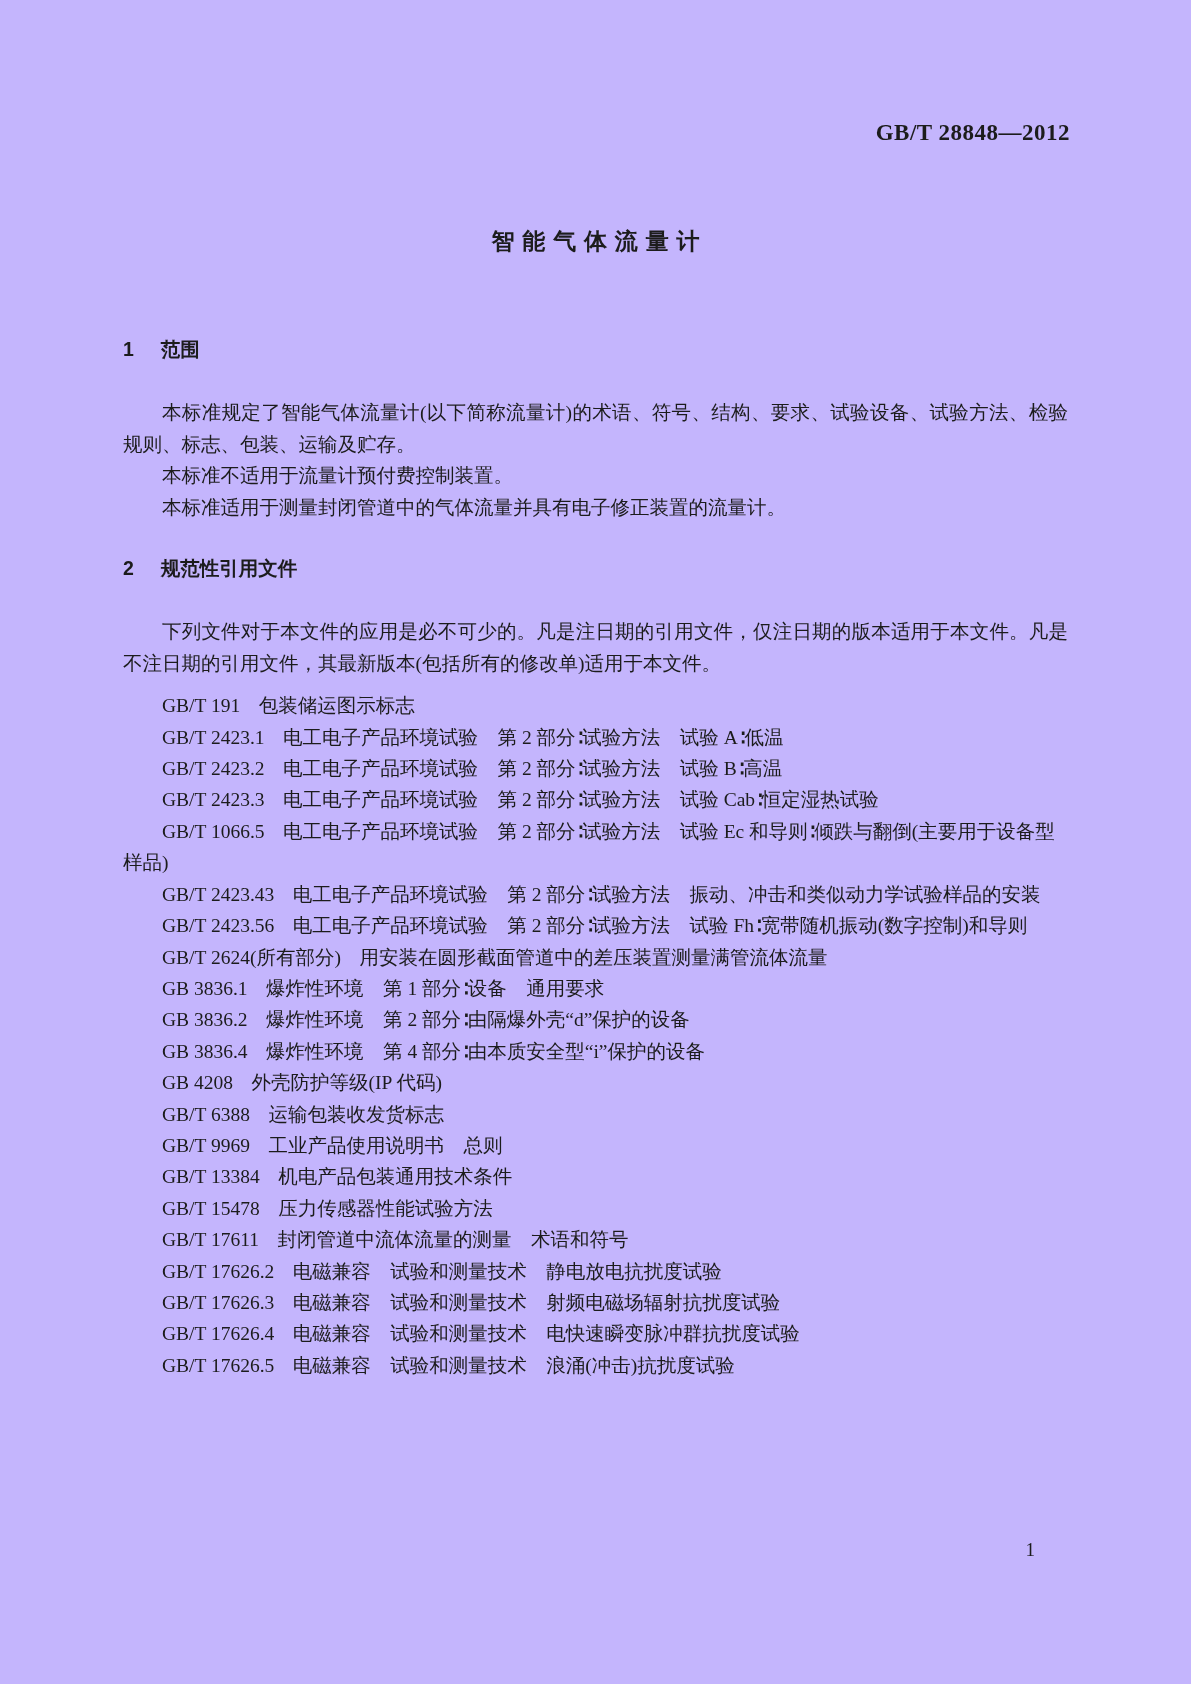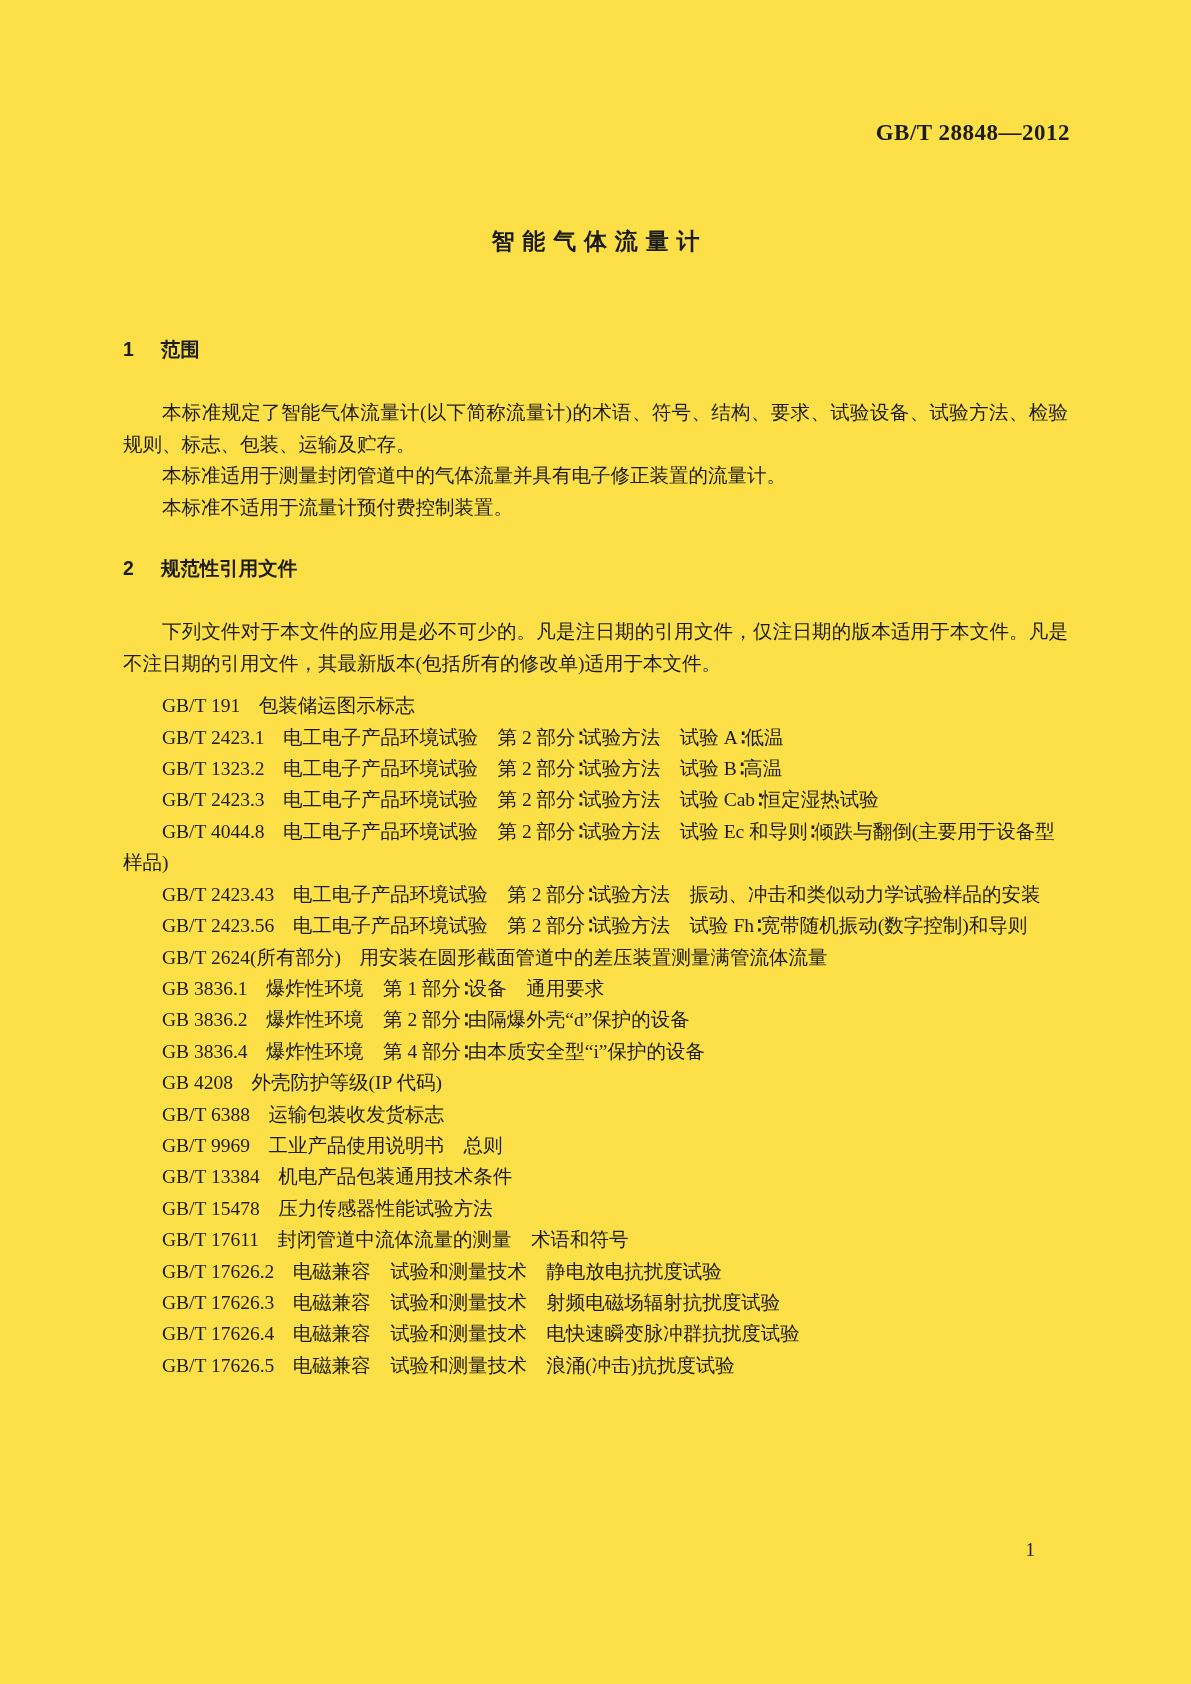--- a/index.html
+++ b/index.html
@@ -4,21 +4,21 @@
 <style>
   html, body {
     margin: 0;
     padding: 0;
     background: #ffffff;
   }
   .page {
     position: relative;
     width: 1191px;
     height: 1684px;
-    background: #fde047;
+    background: #c4b5fd;
     color: #1c1c1c;
     font-family: "Liberation Serif", "DejaVu Serif", serif;
     overflow: hidden;
   }
   .doc-number {
     position: absolute;
     top: 120px;
     right: 121px;
     font-size: 23px;
     font-weight: 700;
@@ -85,36 +85,36 @@
   <div class="doc-title">智能气体流量计</div>
 
   <div class="content">
 
     <h2 class="sec" id="sec1">
       <span class="sec-num">1</span>
       <span class="sec-title">范围</span>
     </h2>
 
     <p class="body-p">本标准规定了智能气体流量计(以下简称流量计)的术语、符号、结构、要求、试验设备、试验方法、检验规则、标志、包装、运输及贮存。</p>
+    <p class="body-p">本标准不适用于流量计预付费控制装置。</p>
     <p class="body-p">本标准适用于测量封闭管道中的气体流量并具有电子修正装置的流量计。</p>
-    <p class="body-p">本标准不适用于流量计预付费控制装置。</p>
 
     <h2 class="sec" id="sec2">
       <span class="sec-num">2</span>
       <span class="sec-title">规范性引用文件</span>
     </h2>
 
     <p class="body-p">下列文件对于本文件的应用是必不可少的。凡是注日期的引用文件，仅注日期的版本适用于本文件。凡是不注日期的引用文件，其最新版本(包括所有的修改单)适用于本文件。</p>
 
     <div class="refs">
       <p class="ref"><span class="ref-code">GB/T 191</span><span class="ref-title">包装储运图示标志</span></p>
       <p class="ref"><span class="ref-code">GB/T 2423.1</span><span class="ref-title">电工电子产品环境试验　第 2 部分∶试验方法　试验 A∶低温</span></p>
-      <p class="ref"><span class="ref-code">GB/T 1323.2</span><span class="ref-title">电工电子产品环境试验　第 2 部分∶试验方法　试验 B∶高温</span></p>
+      <p class="ref"><span class="ref-code">GB/T 2423.2</span><span class="ref-title">电工电子产品环境试验　第 2 部分∶试验方法　试验 B∶高温</span></p>
       <p class="ref"><span class="ref-code">GB/T 2423.3</span><span class="ref-title">电工电子产品环境试验　第 2 部分∶试验方法　试验 Cab∶恒定湿热试验</span></p>
-      <p class="ref"><span class="ref-code">GB/T 4044.8</span><span class="ref-title">电工电子产品环境试验　第 2 部分∶试验方法　试验 Ec 和导则∶倾跌与翻倒(主要用于设备型样品)</span></p>
+      <p class="ref"><span class="ref-code">GB/T 1066.5</span><span class="ref-title">电工电子产品环境试验　第 2 部分∶试验方法　试验 Ec 和导则∶倾跌与翻倒(主要用于设备型样品)</span></p>
       <p class="ref"><span class="ref-code">GB/T 2423.43</span><span class="ref-title">电工电子产品环境试验　第 2 部分∶试验方法　振动、冲击和类似动力学试验样品的安装</span></p>
       <p class="ref"><span class="ref-code">GB/T 2423.56</span><span class="ref-title">电工电子产品环境试验　第 2 部分∶试验方法　试验 Fh∶宽带随机振动(数字控制)和导则</span></p>
       <p class="ref"><span class="ref-code">GB/T 2624(所有部分)</span><span class="ref-title">用安装在圆形截面管道中的差压装置测量满管流体流量</span></p>
       <p class="ref"><span class="ref-code">GB 3836.1</span><span class="ref-title">爆炸性环境　第 1 部分∶设备　通用要求</span></p>
       <p class="ref"><span class="ref-code">GB 3836.2</span><span class="ref-title">爆炸性环境　第 2 部分∶由隔爆外壳“d”保护的设备</span></p>
       <p class="ref"><span class="ref-code">GB 3836.4</span><span class="ref-title">爆炸性环境　第 4 部分∶由本质安全型“i”保护的设备</span></p>
       <p class="ref"><span class="ref-code">GB 4208</span><span class="ref-title">外壳防护等级(IP 代码)</span></p>
       <p class="ref"><span class="ref-code">GB/T 6388</span><span class="ref-title">运输包装收发货标志</span></p>
       <p class="ref"><span class="ref-code">GB/T 9969</span><span class="ref-title">工业产品使用说明书　总则</span></p>
       <p class="ref"><span class="ref-code">GB/T 13384</span><span class="ref-title">机电产品包装通用技术条件</span></p>

